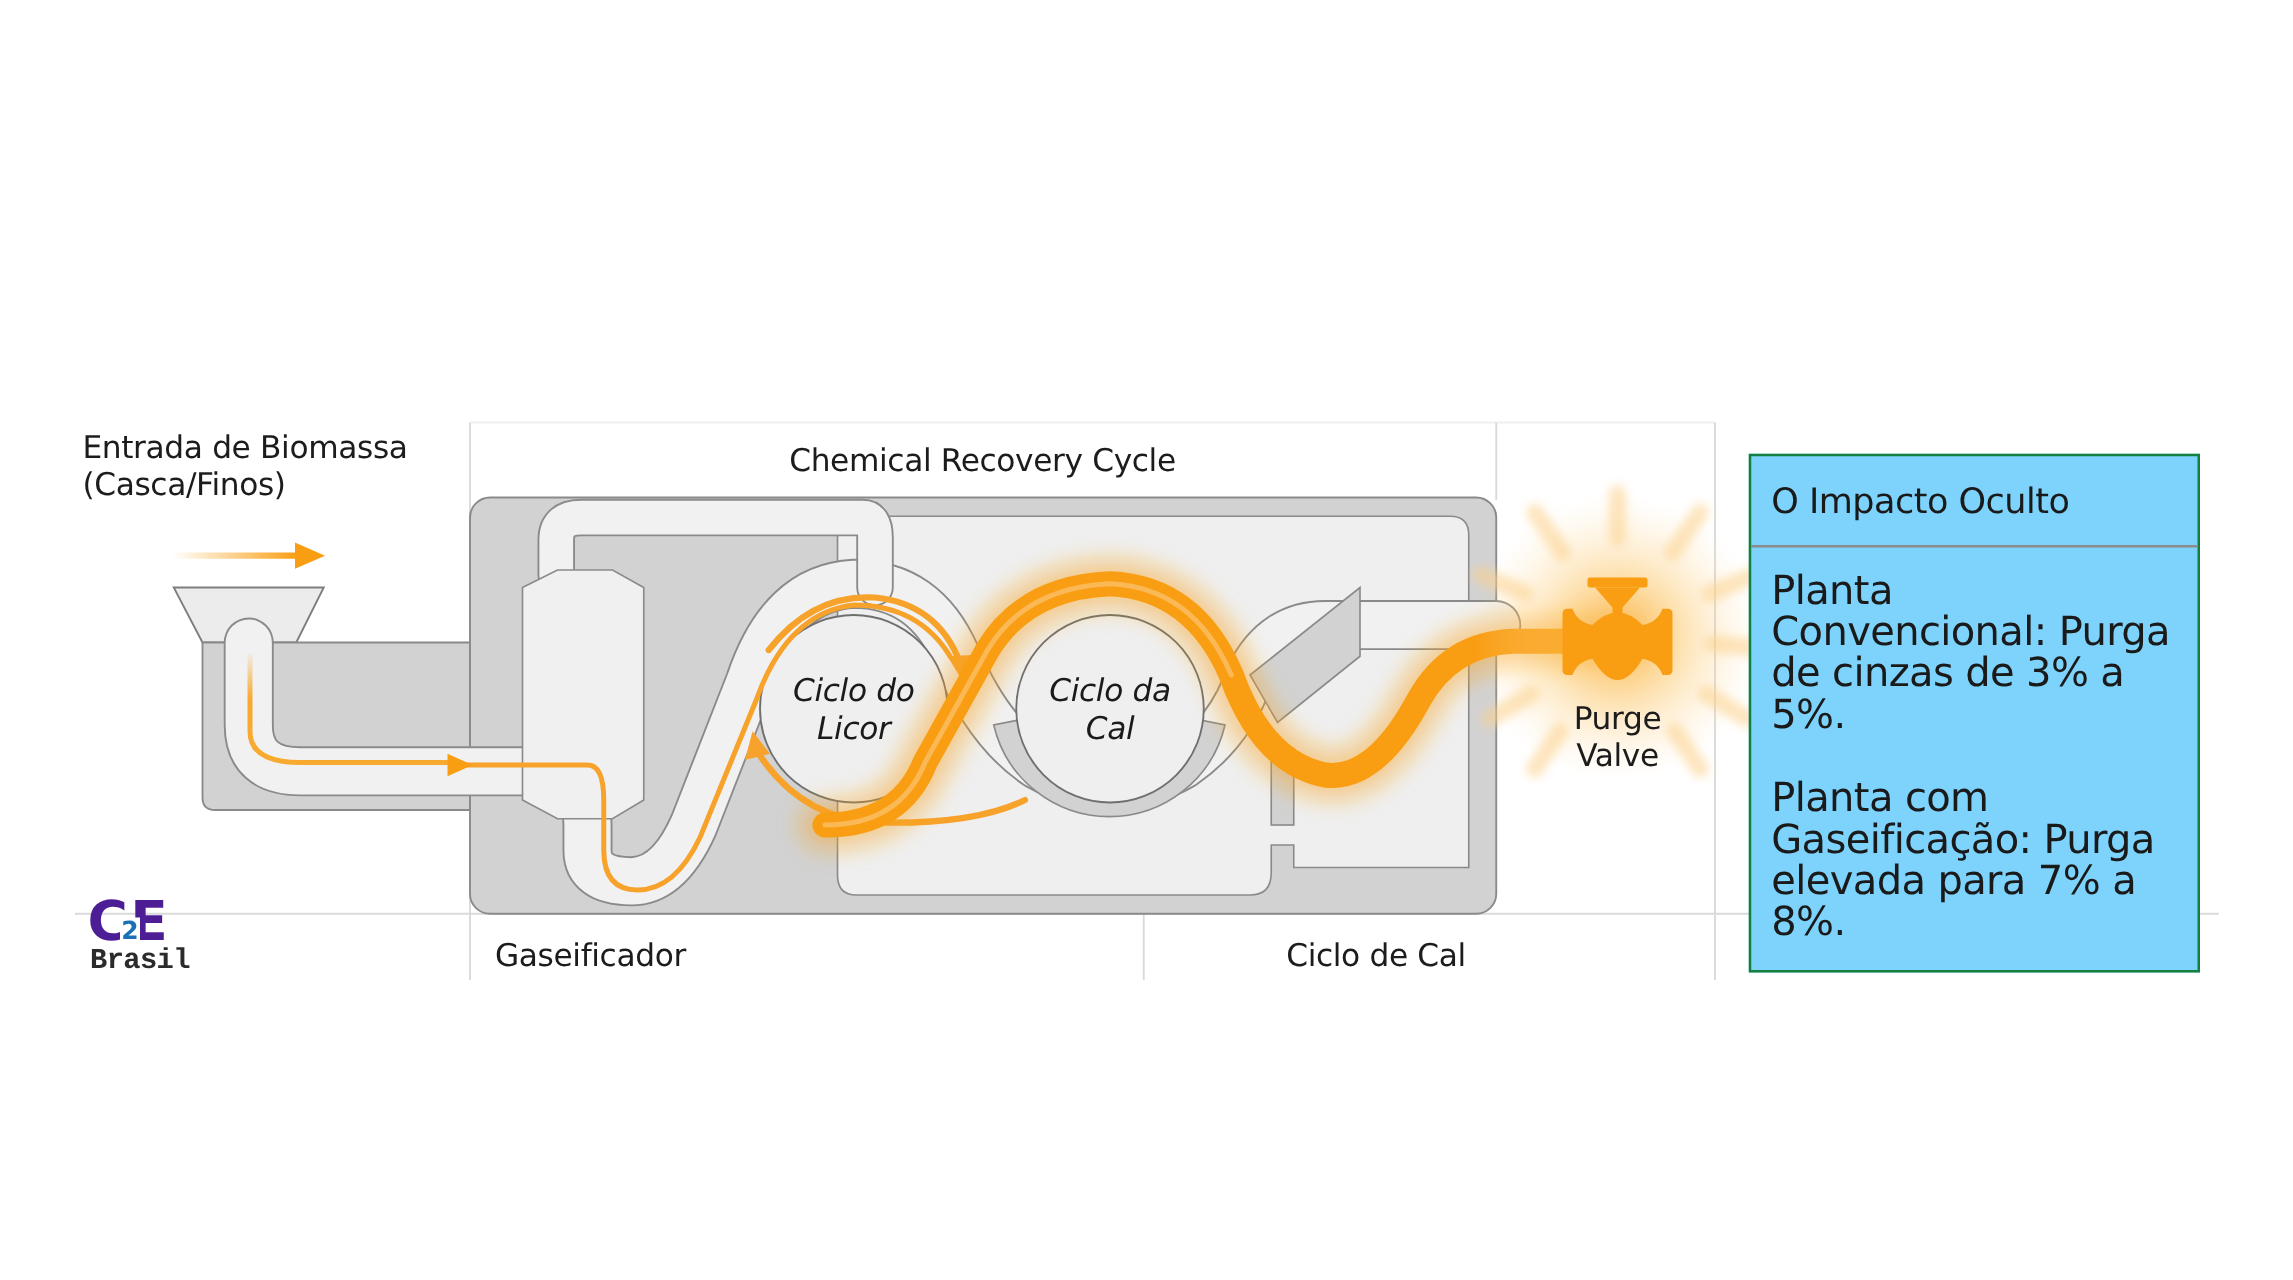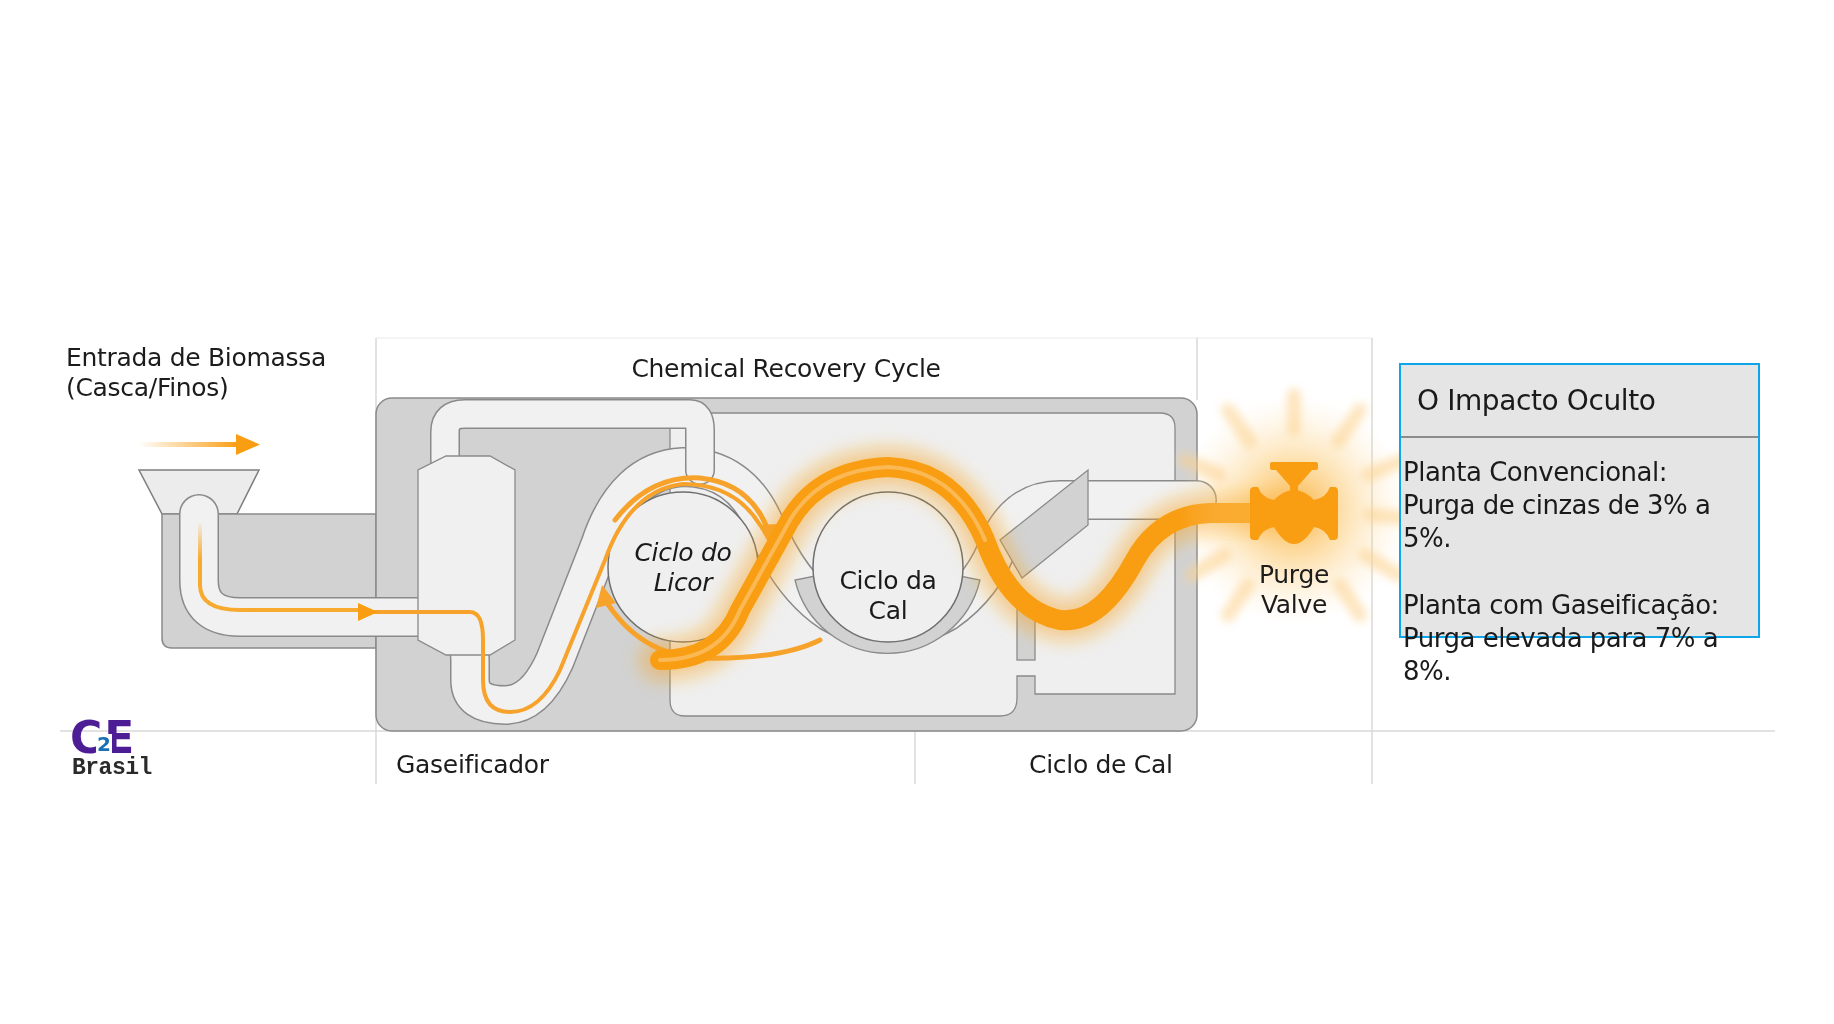--- a/index.html
+++ b/index.html
@@ -2,23 +2,23 @@
 <html><head>
 <meta charset="utf-8">
 <style>
   html, body { margin:0; padding:0; background:#ffffff; }
   body { width:1834px; height:1024px; position:relative; overflow:hidden;
          font-family:"DejaVu Sans", "Liberation Sans", sans-serif; color:#1a1a1a; }
   svg.diagram { position:absolute; left:0; top:0; width:1834px; height:1024px; }
   .lbl { position:absolute; font-size:25px; line-height:30px; color:#1c1c1c; white-space:nowrap; letter-spacing:-0.3px; }
   .center { text-align:center; transform:translateX(-50%); }
   .circ-lbl { position:absolute; font-size:25px; line-height:30px; text-align:center; transform:translate(-50%,-50%); white-space:nowrap; letter-spacing:-0.3px; }
-  .info-box { position:absolute; left:1399px; top:363px; width:361px; height:275px; border:2px solid #0ea5e9; background:#e5e5e5; box-sizing:border-box; }
+  .info-box { position:absolute; left:1399px; top:363px; width:361px; height:415px; border:2px solid #15803d; background:#7dd3fc; box-sizing:border-box; }
   .info-head { height:73px; border-bottom:2px solid #8c8c8c; box-sizing:border-box; padding:0 16px; display:flex; align-items:center; font-size:28px; letter-spacing:-0.4px; }
-  .info-body { padding:18px 16px 0 2px; font-size:26px; line-height:33px; letter-spacing:-0.5px; }
+  .info-body { padding:18px 16px 0 16px; font-size:32px; line-height:33px; letter-spacing:-0.5px; }
   .info-para { margin:0 0 34px 0; }
   .logo { position:absolute; left:70px; top:716px; width:76px; height:62px; }
   .logo-mark { position:absolute; left:0; top:0; font-family:"DejaVu Sans", sans-serif; font-weight:bold; color:#4c1d95; font-size:44px; line-height:44px; letter-spacing:-6px; }
   .logo-sub { position:absolute; left:26px; top:18px; font-size:20px; font-weight:bold; color:#1b6fb6; background:#fff; line-height:20px; padding:0 1px; }
   .logo-text { position:absolute; left:2px; top:41px; font-family:Liberation Mono, monospace; font-weight:bold; color:#2b2b2b; font-size:23px; line-height:22px; letter-spacing:-0.5px; }
 </style>
 </head>
 <body>
 
 <svg class="diagram" viewBox="0 0 1834 1024" xmlns="http://www.w3.org/2000/svg">
@@ -129,21 +129,21 @@
   <div>(Casca/Finos)</div>
 </div>
 
 <div class="lbl center" style="left:786px; top:354px;">Chemical Recovery Cycle</div>
 
 <div class="circ-lbl" style="left:683px; top:568px;font-style:italic;">
   <div>Ciclo do</div>
   <div>Licor</div>
 </div>
 
-<div class="circ-lbl" style="left:888px; top:596px;">
+<div class="circ-lbl" style="left:888px; top:568px;font-style:italic;">
   <div>Ciclo da</div>
   <div>Cal</div>
 </div>
 
 <div class="lbl center" style="left:1294px; top:560px; text-align:center;">
   <div>Purge</div>
   <div>Valve</div>
 </div>
 
 <div class="lbl" style="left:396px; top:750px;">Gaseificador</div>

